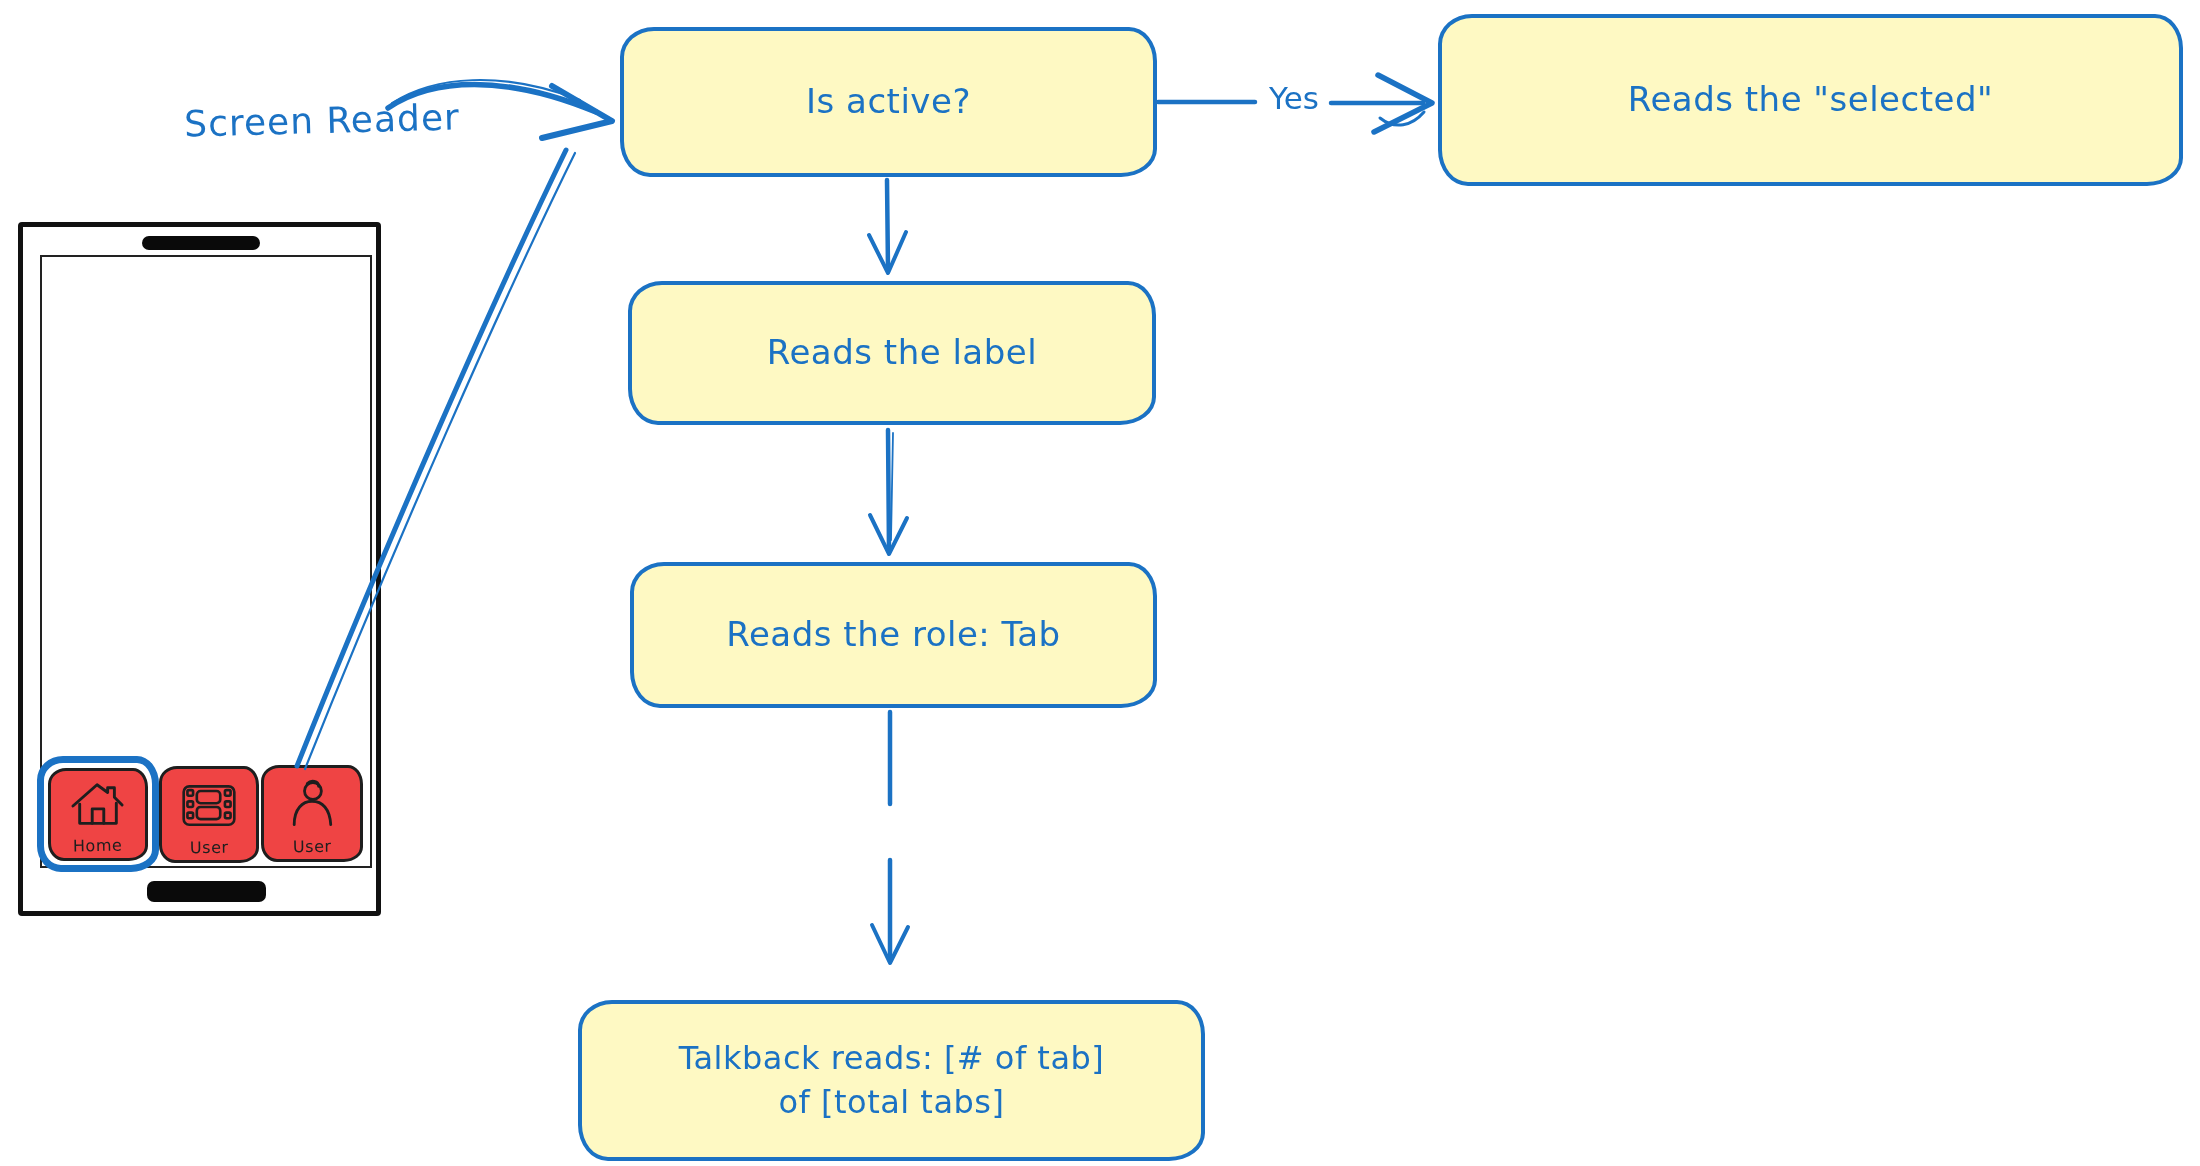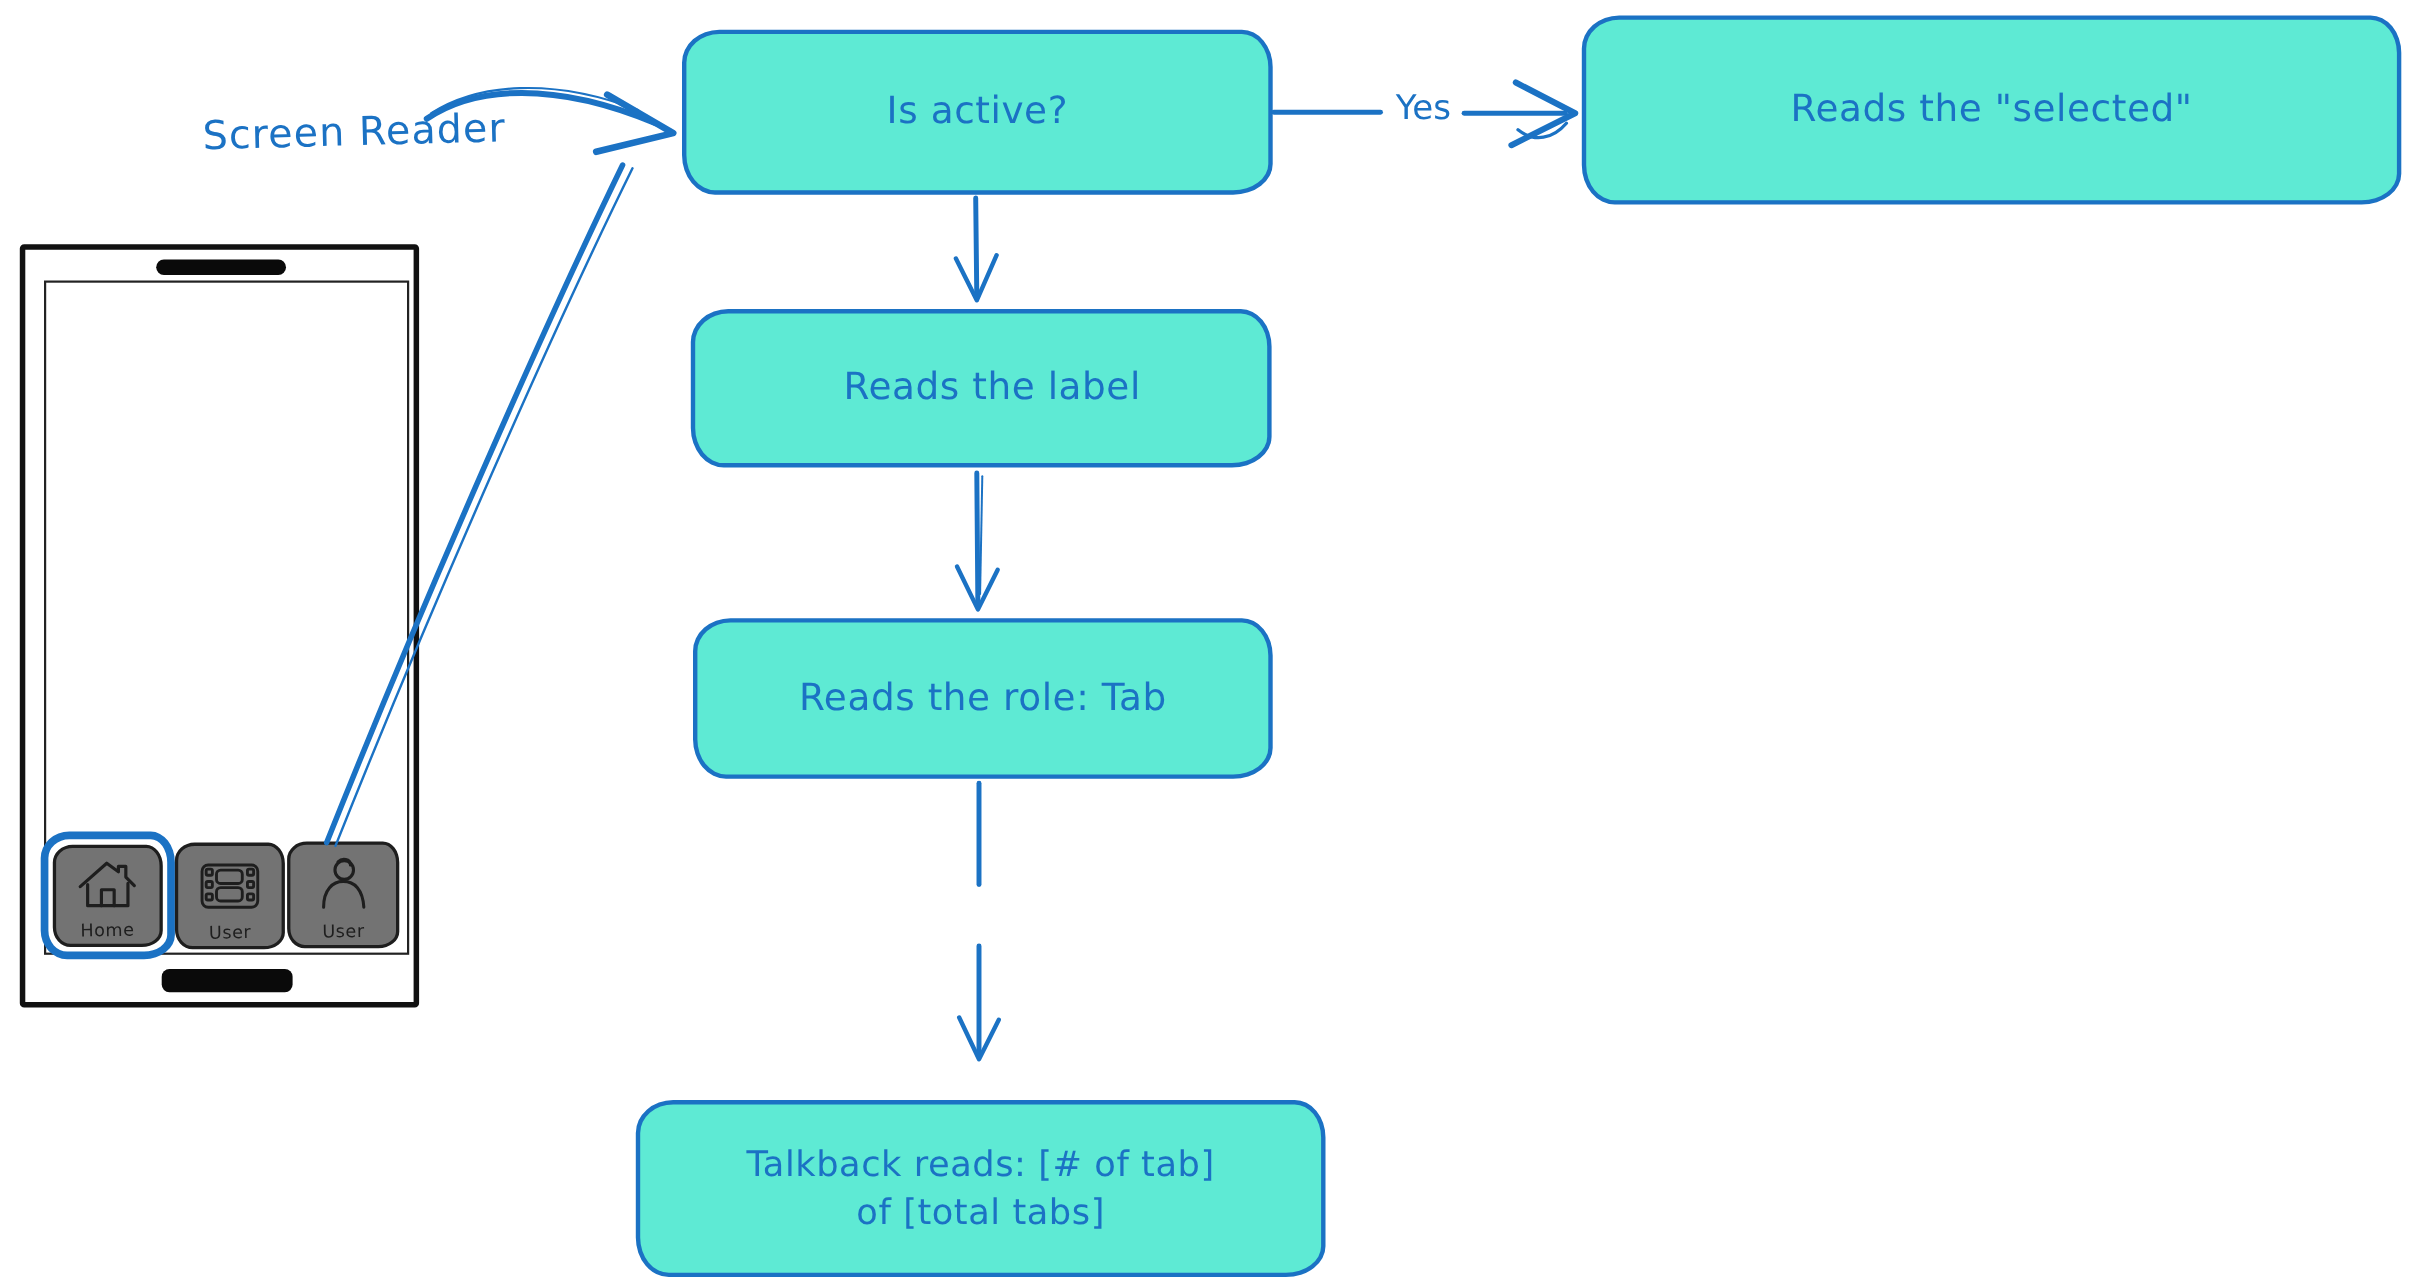--- a/index.html
+++ b/index.html
@@ -4,21 +4,21 @@
 <style>
   html,body{margin:0;padding:0;background:#ffffff;}
   *{box-sizing:border-box;}
   .stage{
     position:relative;width:2200px;height:1166px;background:#ffffff;overflow:hidden;
     font-family:"DejaVu Sans",sans-serif;
   }
   
   .node{
     position:absolute;display:flex;align-items:center;justify-content:center;
-    background:#5eead4;border:4px solid #1b72c4;
+    background:#fef9c3;border:4px solid #1b72c4;
     border-radius:34px 28px 36px 30px / 30px 34px 28px 36px;
     color:#1b72c4;font-size:34px;font-weight:500;text-align:center;
     letter-spacing:0.5px;line-height:1.35;padding:0 20px;
   }
   #node-is-active   {left:620px; top:27px;  width:537px; height:150px;}
   #node-selected    {left:1438px;top:14px;  width:745px; height:172px;}
   #node-reads-label {left:628px; top:281px; width:528px; height:144px;padding-left:40px;}
   #node-reads-role  {left:630px; top:562px; width:527px; height:146px;}
   #node-talkback    {left:578px; top:972px; width:627px; height:161px; font-size:32px;margin-top:28px;}
   
@@ -53,21 +53,21 @@
     position:absolute;left:124px;top:654px;width:119px;height:21px;
     background:#0a0a0a;border-radius:7px;
   }
   .tab-ring{
     position:absolute;left:14px;top:529px;width:122px;height:116px;
     border:7px solid #1b72c4;
     border-radius:26px 22px 28px 24px / 24px 28px 22px 26px;
   }
   .tab{
     position:absolute;display:flex;flex-direction:column;align-items:center;
-    justify-content:flex-end;background:#737373;border:3.5px solid #1e1e1e;
+    justify-content:flex-end;background:#ef4444;border:3.5px solid #1e1e1e;
     border-radius:18px 15px 19px 16px / 16px 19px 15px 18px;
     padding-bottom:4px;
   }
   #tab-home {left:25px; top:541px;width:100px;height:93px;}
   #tab-video{left:136px;top:539px;width:100px;height:97px;}
   #tab-user {left:238px;top:538px;width:102px;height:97px;align-items:center;}
   .tab .ticon{flex:1;display:flex;align-items:center;justify-content:center;width:100%;}
   .tab .tlabel{
     font-size:16px;color:#1e1e1e;line-height:1;margin-top:-2px;
     font-weight:500;letter-spacing:0.5px;transform:rotate(-1deg);

